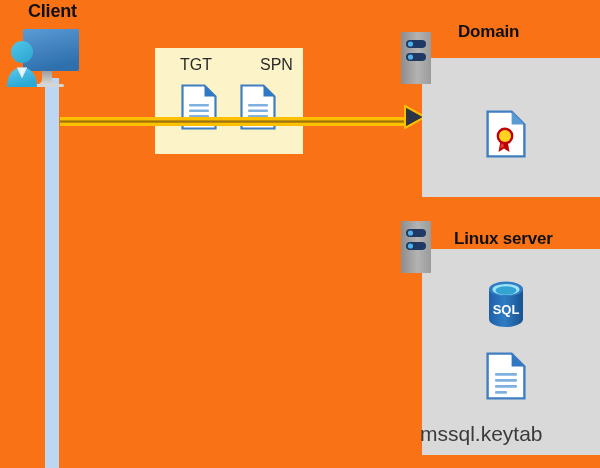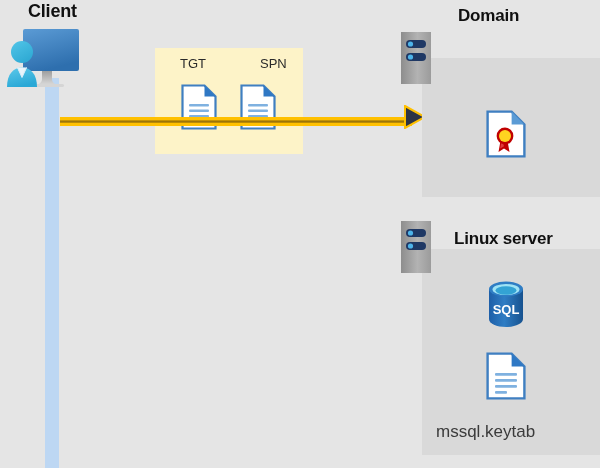--- a/index.html
+++ b/index.html
@@ -7,21 +7,21 @@
     padding: 0;
     background: #ffffff;
   }
   body {
     font-family: "Liberation Sans", sans-serif;
   }
   #canvas {
     position: relative;
     width: 600px;
     height: 468px;
-    background: #e5e5e5;
+    background: #f97316;
     overflow: hidden;
   }
   .abs { position: absolute; }
 
   
   .lifeline {
     left: 45px;
     top: 78px;
     width: 14px;
     height: 390px;
@@ -44,21 +44,21 @@
 
   
   .token-box {
     left: 155px;
     top: 48px;
     width: 148px;
     height: 106px;
     background: #fdf3c8;
   }
   .token-label {
-    font-size: 13px;
+    font-size: 16px;
     color: #2a2a2a;
     white-space: nowrap;
   }
   .tgt-label { left: 180px; top: 56px; }
   .spn-label { left: 238px; top: 56px; margin-left: 22px; }
 
   
   .arrow-line {
     left: 60px;
     top: 112px;
@@ -94,32 +94,32 @@
   .rack-linux { left: 401px; top: 221px; }
 
   
   .heading {
     font-size: 17px;
     font-weight: bold;
     color: #101010;
     line-height: 21px;
     letter-spacing: -0.2px;
   }
-  .dc-heading { left: 458px; top: 5px; width: 140px; }
+  .dc-heading { left: 458px; top: 21px; width: 140px; }
   .linux-heading { left: 454px; top: 228px; white-space: nowrap; }
 
   
   .cert-icon { left: 486px; top: 110px; width: 40px; height: 48px; }
   .sql-icon  { left: 486px; top: 280px; width: 40px; height: 48px; }
   .key-icon  { left: 486px; top: 352px; width: 40px; height: 48px; }
 
   .keytab-label {
-    left: 436px;
+    left: 420px;
     top: 422px;
-    font-size: 17px;
+    font-size: 21px;
     color: #3b3b3b;
     white-space: nowrap;
   }
 </style>
 </head>
 <body>
 
 <div id="canvas">
 
   <div class="abs lifeline"></div>

